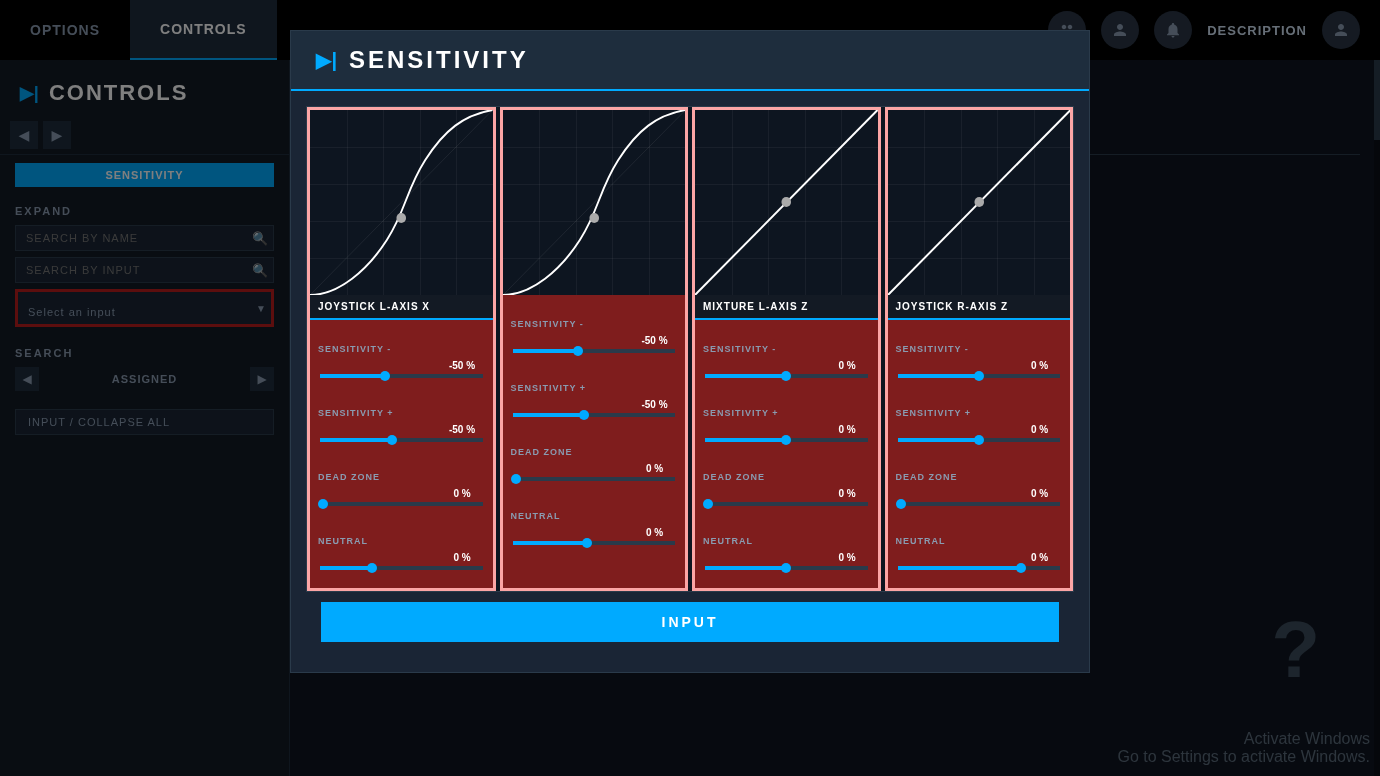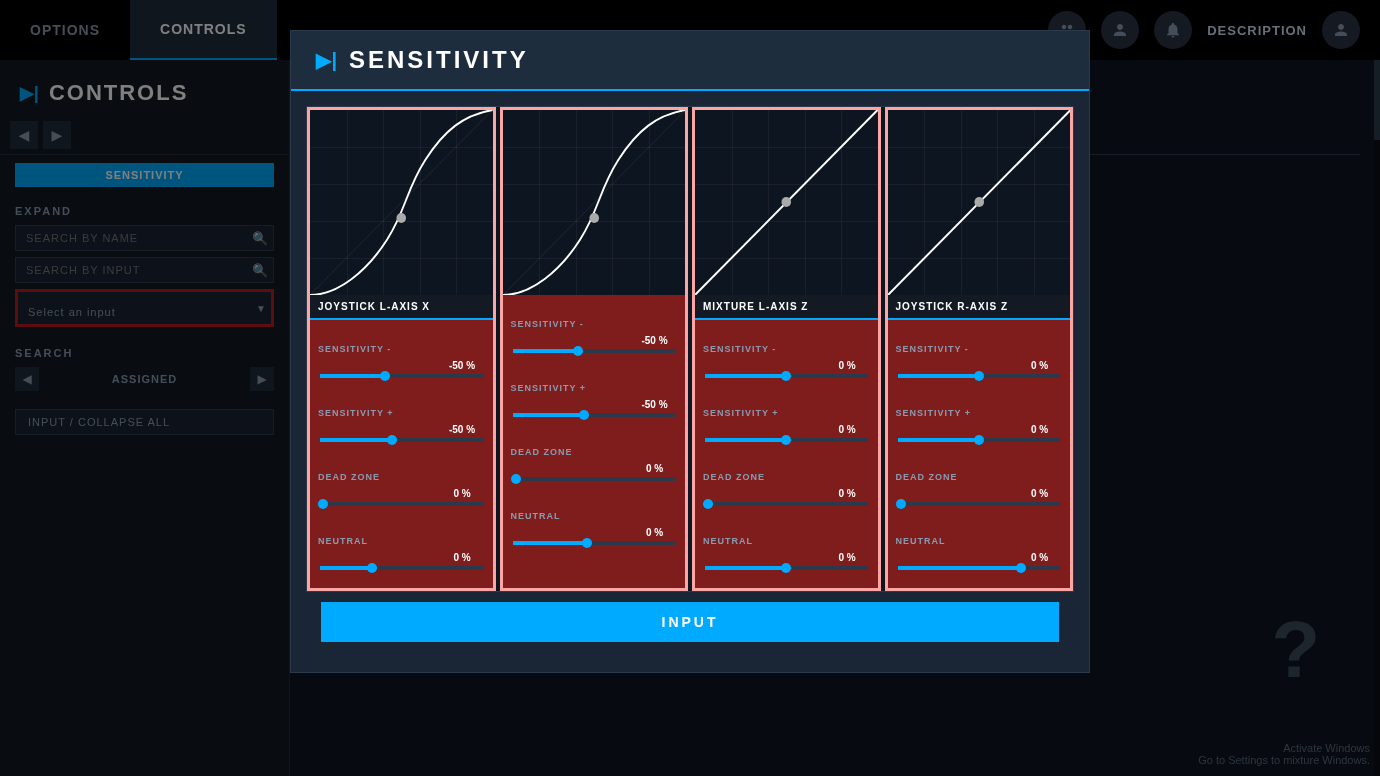--- a/index.html
+++ b/index.html
@@ -345,21 +345,21 @@
       color: #3a4a5a;
       font-size: 80px;
       font-weight: bold;
     }
 
     .windows-watermark {
       position: absolute;
       bottom: 10px;
       right: 10px;
       color: #5a6a7a;
-      font-size: 11px;
+      font-size: 16px;
       text-align: right;
     }
 
     
     .modal-overlay {
       position: absolute;
       inset: 0;
       background: rgba(0,0,0,0.5);
       z-index: 100;
       display: flex;
@@ -642,21 +642,21 @@
     </div>
 
     <div class="help-circle">?</div>
 
     <div class="scroll-track">
       <div class="scroll-thumb"></div>
     </div>
 
     <div class="windows-watermark">
       <div>Activate Windows</div>
-      <div>Go to Settings to mixture Windows.</div>
+      <div>Go to Settings to activate Windows.</div>
     </div>
   </div>
 </div>
 
 <div class="modal-overlay">
   <div class="modal">
     <div class="modal-header">
       <span class="modal-arrow">▶|</span>
       <span class="modal-title">SENSITIVITY</span>
     </div>

